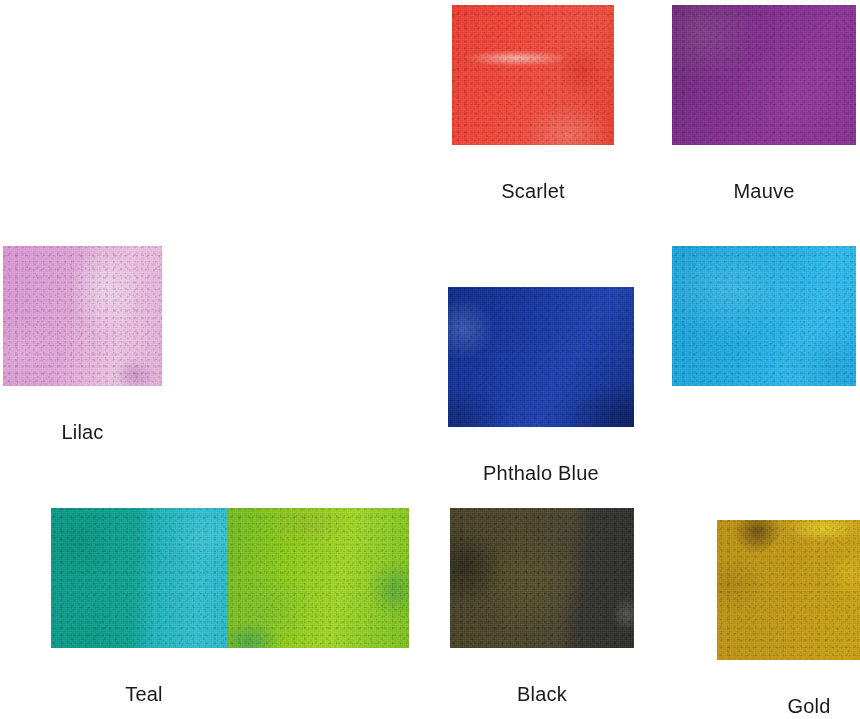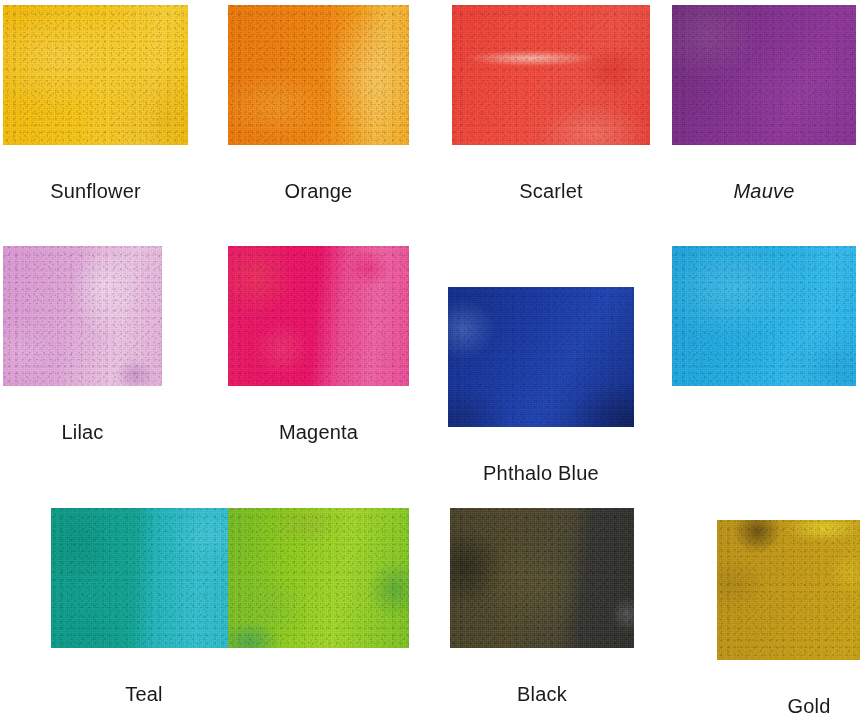--- a/index.html
+++ b/index.html
@@ -80,57 +80,35 @@
     color: #1a1a1a;
     font-family: "Liberation Sans", "DejaVu Sans", sans-serif;
     white-space: nowrap;
   }
 </style>
 </head>
 <body>
 
 <div class="swatch-grid">
 
-  <div class="swatch-cell" style="left:3px; top:5px; width:185px;">
-    <div class="swatch-chip">
-      <div class="paint-base" style="background:#F8C313;"></div>
-      <div class="paint-wash-a" style="background:linear-gradient(100deg, #F5BC0A 0%, #F9C718 45%, #FBD236 78%, #F7C513 100%);"></div>
-      <div class="paint-wash-b" style="background:radial-gradient(ellipse 70% 55% at 30% 38%, rgba(255,225,110,0.45) 0%, rgba(255,225,110,0) 70%);"></div>
-      <div class="paint-wash-c" style="background:radial-gradient(ellipse 50% 60% at 88% 85%, rgba(226,160,4,0.35) 0%, rgba(226,160,4,0) 72%);"></div>
-      <div class="paint-grain"></div>
-      <div class="paint-grain-fine"></div>
-    </div>
-    <div class="swatch-label">Sunflower</div>
-  </div>
-
-  <div class="swatch-cell" style="left:228px; top:5px; width:181px;">
-    <div class="swatch-chip">
-      <div class="paint-base" style="background:#F48211;"></div>
-      <div class="paint-wash-a" style="background:linear-gradient(95deg, #EE7A0D 0%, #F4860F 52%, #F79B1A 66%, #F9BC3E 82%, #F8AE27 100%);"></div>
-      <div class="paint-wash-b" style="background:radial-gradient(ellipse 38% 70% at 79% 52%, rgba(252,211,120,0.55) 0%, rgba(252,211,120,0) 68%);"></div>
-      <div class="paint-wash-c" style="background:radial-gradient(ellipse 45% 35% at 26% 72%, rgba(250,185,70,0.35) 0%, rgba(250,185,70,0) 70%);"></div>
-      <div class="paint-grain"></div>
-      <div class="paint-grain-fine"></div>
-    </div>
-    <div class="swatch-label">Orange</div>
-  </div>
-
-  <div class="swatch-cell" style="left:452px; top:5px; width:198px;">
+
+
+  <div class="swatch-cell" style="left:452px; top:5px; width:162px;">
     <div class="swatch-chip">
       <div class="paint-base" style="background:#F4483C;"></div>
       <div class="paint-wash-a" style="background:linear-gradient(110deg, #F04136 0%, #F54B3E 40%, #F25144 70%, #EE4135 100%);"></div>
       <div class="paint-wash-b" style="background:radial-gradient(ellipse 46% 8% at 40% 38%, rgba(255,205,195,0.80) 0%, rgba(255,205,195,0) 72%);"></div>
       <div class="paint-wash-c" style="background:radial-gradient(ellipse 22% 26% at 80% 47%, rgba(214,38,28,0.45) 0%, rgba(214,38,28,0) 70%), radial-gradient(ellipse 40% 30% at 72% 92%, rgba(255,170,160,0.35) 0%, rgba(255,170,160,0) 72%);"></div>
       <div class="paint-grain"></div>
       <div class="paint-grain-fine"></div>
     </div>
     <div class="swatch-label">Scarlet</div>
   </div>
 
-  <div class="swatch-cell" style="left:672px; top:5px; width:184px;font-style:italic;">
+  <div class="swatch-cell" style="left:672px; top:5px; width:184px;">
     <div class="swatch-chip">
       <div class="paint-base" style="background:#8A3293;"></div>
       <div class="paint-wash-a" style="background:linear-gradient(115deg, #6F2B7B 0%, #833191 38%, #90379B 68%, #8A3496 100%);"></div>
       <div class="paint-wash-b" style="background:radial-gradient(ellipse 40% 45% at 18% 22%, rgba(150,92,150,0.45) 0%, rgba(150,92,150,0) 72%);"></div>
       <div class="paint-wash-c" style="background:radial-gradient(ellipse 55% 50% at 72% 62%, rgba(160,70,170,0.32) 0%, rgba(160,70,170,0) 74%);"></div>
       <div class="paint-grain"></div>
       <div class="paint-grain-fine"></div>
     </div>
     <div class="swatch-label">Mauve</div>
   </div>
@@ -140,31 +118,20 @@
       <div class="paint-base" style="background:#E0A0D8;"></div>
       <div class="paint-wash-a" style="background:linear-gradient(100deg, #DE9BD6 0%, #E3A8DB 40%, #EFC6E6 72%, #E7B4DE 100%);"></div>
       <div class="paint-wash-b" style="background:radial-gradient(ellipse 30% 48% at 64% 30%, rgba(245,226,242,0.70) 0%, rgba(245,226,242,0) 70%);"></div>
       <div class="paint-wash-c" style="background:radial-gradient(ellipse 18% 16% at 83% 92%, rgba(170,110,180,0.45) 0%, rgba(170,110,180,0) 70%), radial-gradient(ellipse 35% 30% at 12% 76%, rgba(235,190,230,0.45) 0%, rgba(235,190,230,0) 72%);"></div>
       <div class="paint-grain"></div>
       <div class="paint-grain-fine"></div>
     </div>
     <div class="swatch-label">Lilac</div>
   </div>
 
-  <div class="swatch-cell" style="left:228px; top:246px; width:181px;">
-    <div class="swatch-chip">
-      <div class="paint-base" style="background:#F0176B;"></div>
-      <div class="paint-wash-a" style="background:linear-gradient(95deg, #EE1A67 0%, #EF1168 48%, #F04A93 62%, #F264A6 80%, #F0509A 100%);"></div>
-      <div class="paint-wash-b" style="background:radial-gradient(ellipse 30% 40% at 16% 22%, rgba(240,70,90,0.55) 0%, rgba(240,70,90,0) 70%);"></div>
-      <div class="paint-wash-c" style="background:radial-gradient(ellipse 16% 18% at 78% 16%, rgba(238,30,110,0.55) 0%, rgba(238,30,110,0) 72%), radial-gradient(ellipse 22% 28% at 30% 74%, rgba(245,90,130,0.40) 0%, rgba(245,90,130,0) 72%);"></div>
-      <div class="paint-grain"></div>
-      <div class="paint-grain-fine"></div>
-    </div>
-    <div class="swatch-label">Magenta</div>
-  </div>
 
   <div class="swatch-cell" style="left:448px; top:246px; width:186px;margin-top:41px;">
     <div class="swatch-chip">
       <div class="paint-base" style="background:#16379E;"></div>
       <div class="paint-wash-a" style="background:linear-gradient(120deg, #122E8C 0%, #1A3AA6 38%, #2044B4 62%, #132C85 100%);"></div>
       <div class="paint-wash-b" style="background:radial-gradient(ellipse 24% 30% at 8% 30%, rgba(120,150,220,0.40) 0%, rgba(120,150,220,0) 72%);"></div>
       <div class="paint-wash-c" style="background:radial-gradient(ellipse 45% 40% at 96% 96%, rgba(10,22,70,0.55) 0%, rgba(10,22,70,0) 72%), radial-gradient(ellipse 40% 35% at 4% 96%, rgba(10,22,70,0.40) 0%, rgba(10,22,70,0) 74%);"></div>
       <div class="paint-grain"></div>
       <div class="paint-grain-fine"></div>
     </div>

